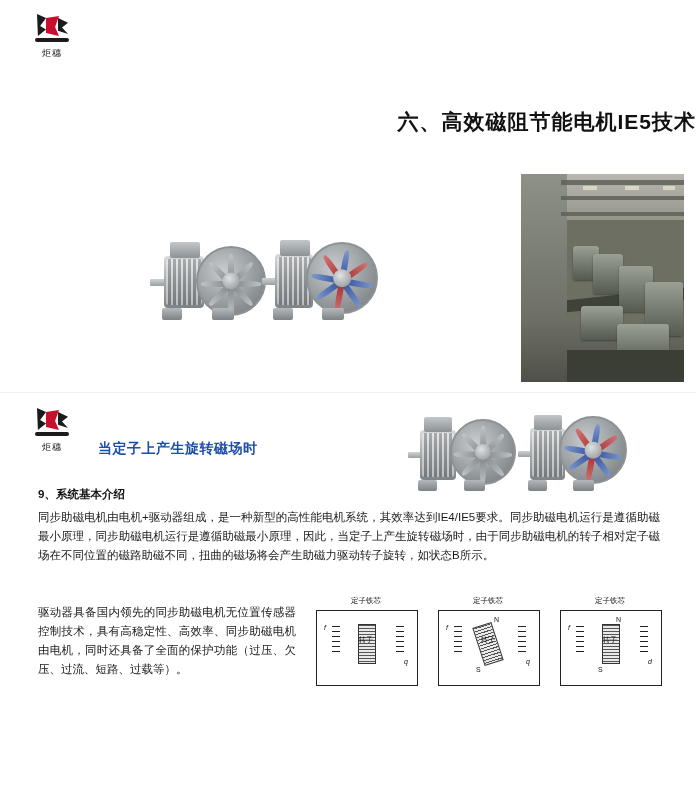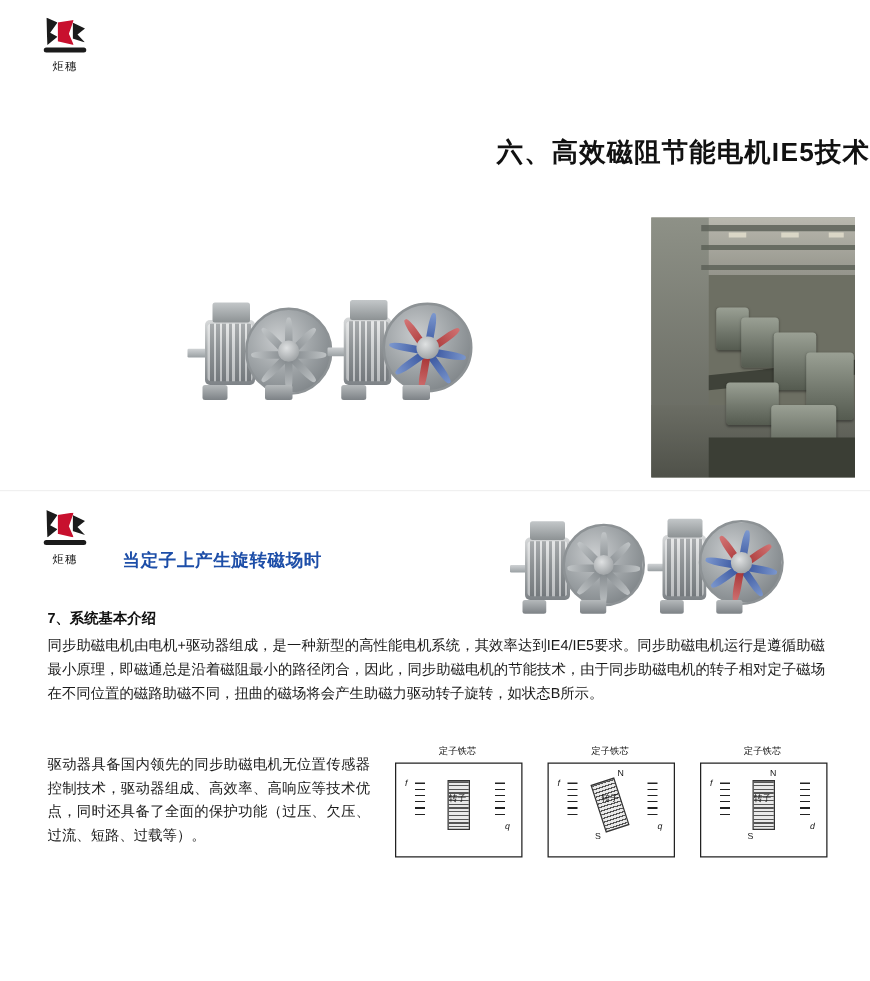--- a/index.html
+++ b/index.html
@@ -410,23 +410,23 @@
     <div class="blade blue" style="transform: rotate(190deg);"></div>
     <div class="blade red" style="transform: rotate(235deg);"></div>
     <div class="blade blue" style="transform: rotate(280deg);"></div>
     <div class="blade red" style="transform: rotate(325deg);"></div>
     <div class="m-fan-core"></div>
   </div>
   <div class="m-feet" style="left:10px; top:74px; width:19px; height:11px;"></div>
   <div class="m-feet" style="left:55px; top:74px; width:21px; height:11px;"></div>
 </div>
 
-<div class="section-head">7、系统基本介绍</div>
-<div class="para para-1">同步助磁电机由电机+驱动器组成，是一种新型的高性能电机系统，其效率达到IE4/IE5要求。同步助磁电机运行是遵循助磁最小原理，即磁通总是沿着磁阻最小的路径闭合，因此，同步助磁电机的节能技术，由于同步助磁电机的转子相对定子磁场在不同位置的磁路助磁不同，扭曲的磁场将会产生助磁力驱动转子旋转，如状态B所示。</div>
-<div class="para para-2">驱动器具备国内领先的同步助磁电机无位置传感器控制技术，驱动器组成、高效率、高响应等技术优点，同时还具备了全面的保护功能（过压、欠压、过流、短路、过载等）。</div>
+<div class="section-head">9、系统基本介绍</div>
+<div class="para para-1">同步助磁电机由电机+驱动器组成，是一种新型的高性能电机系统，其效率达到IE4/IE5要求。同步助磁电机运行是遵循助磁最小原理，同步助磁电机运行是遵循助磁最小原理，因此，当定子上产生旋转磁场时，由于同步助磁电机的转子相对定子磁场在不同位置的磁路助磁不同，扭曲的磁场将会产生助磁力驱动转子旋转，如状态B所示。</div>
+<div class="para para-2">驱动器具备国内领先的同步助磁电机无位置传感器控制技术，具有高稳定性、高效率、同步助磁电机由电机，同时还具备了全面的保护功能（过压、欠压、过流、短路、过载等）。</div>
 
 <div class="diagrams">
 
   <div class="diagram" style="left:0;">
     <div class="dg-label">定子铁芯</div>
     <div class="dg-box"></div>
     <div class="coil" style="left:22px; top:30px;"></div>
     <div class="coil" style="left:86px; top:30px;"></div>
     <div class="rotor-core" style="left:48px; top:28px; width:16px; height:38px;"></div>
     <div class="rotor-cap" style="left:46px; top:40px; width:20px;">转子</div>

